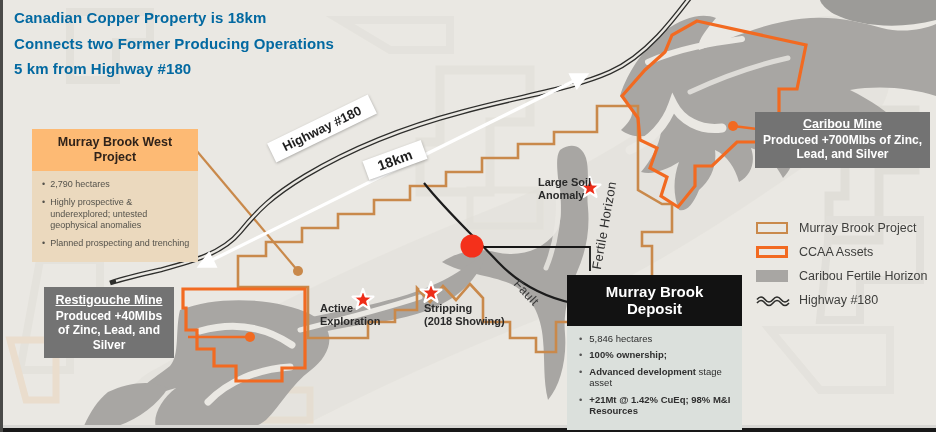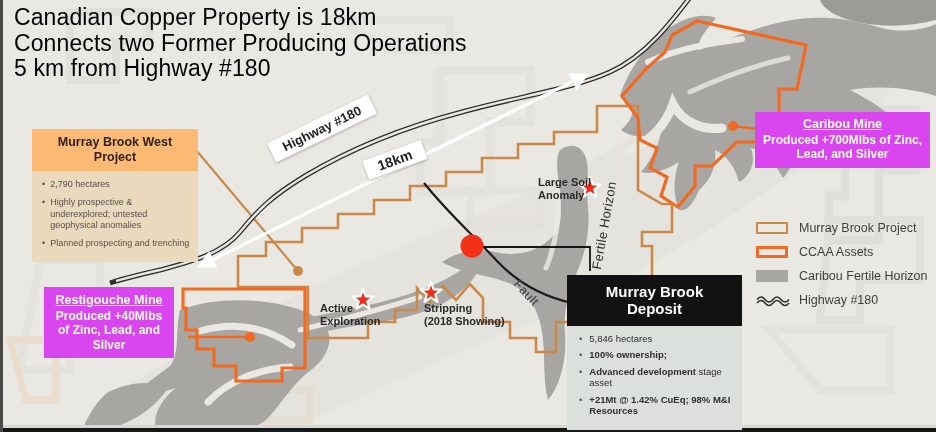--- a/index.html
+++ b/index.html
@@ -3,24 +3,24 @@
 <meta charset="utf-8">
 <style>
   html,body{margin:0;padding:0;background:#888;}
   #slide{
     position:relative;width:936px;height:432px;overflow:hidden;
     background:#EAE8E3;font-family:"Liberation Sans",sans-serif;
   }
   .abs{position:absolute;}
   svg{display:block;}
   
-  #title{left:14px;top:5px;width:560px;color:#000000;font-weight:400;
-         font-size:23px;line-height:25.5px;letter-spacing:.1px;}
-  
-  .obox{background:#d946ef;color:#fff;text-align:center;padding:5px 6px 6px 6px;box-sizing:border-box;}
+  #title{left:14px;top:5px;width:560px;color:#0369a1;font-weight:700;
+         font-size:15px;line-height:25.5px;letter-spacing:.1px;}
+  
+  .obox{background:#737373;color:#fff;text-align:center;padding:5px 6px 6px 6px;box-sizing:border-box;}
   .obox .t{font-weight:700;font-size:12.5px;text-decoration:underline;margin-bottom:2px;}
   .obox .s{font-weight:700;font-size:12px;line-height:1.2;}
   #box-west{left:32px;top:129px;width:166px;}
   #box-west .hdr{background:#fdba74;color:#30231A;font-weight:700;font-size:12.5px;
                  line-height:1.2;text-align:center;padding:6px 10px;}
   #box-west .bdy{background:#EBD9BE;padding:8px 6px 6px 4px;}
   #box-west ul{margin:0;padding:0 2px 0 6px;list-style:none;}
   #box-west li{font-size:9px;line-height:1.25;color:#54524B;margin-bottom:7px;display:flex;}
   #box-west li .dot{margin-right:5px;}
   #box-caribou{left:755px;top:112px;width:175px;}

